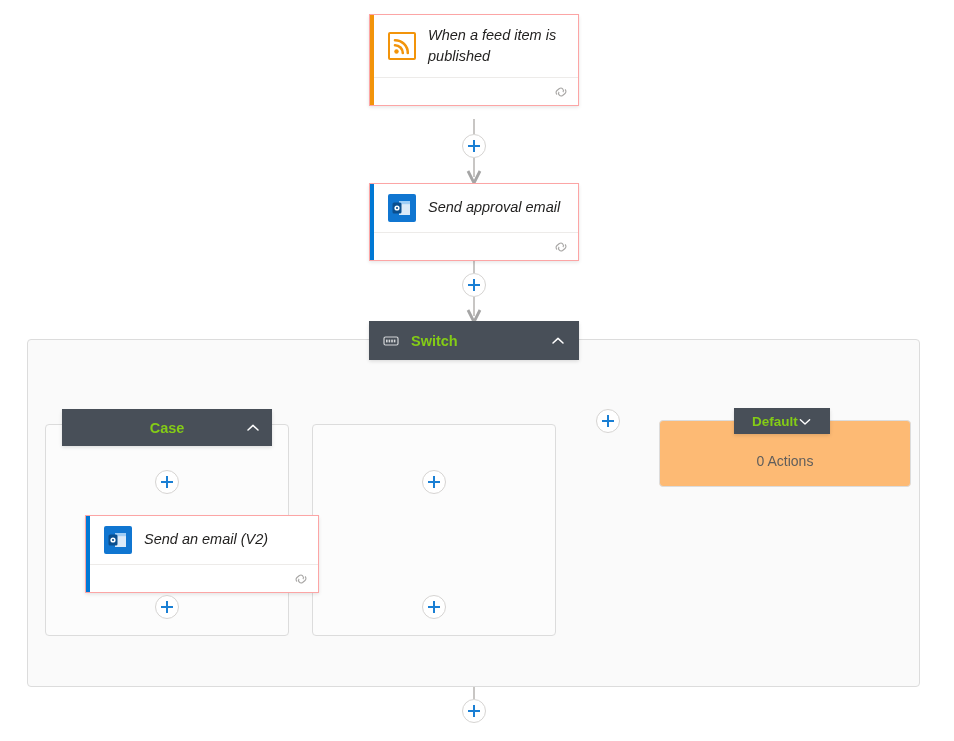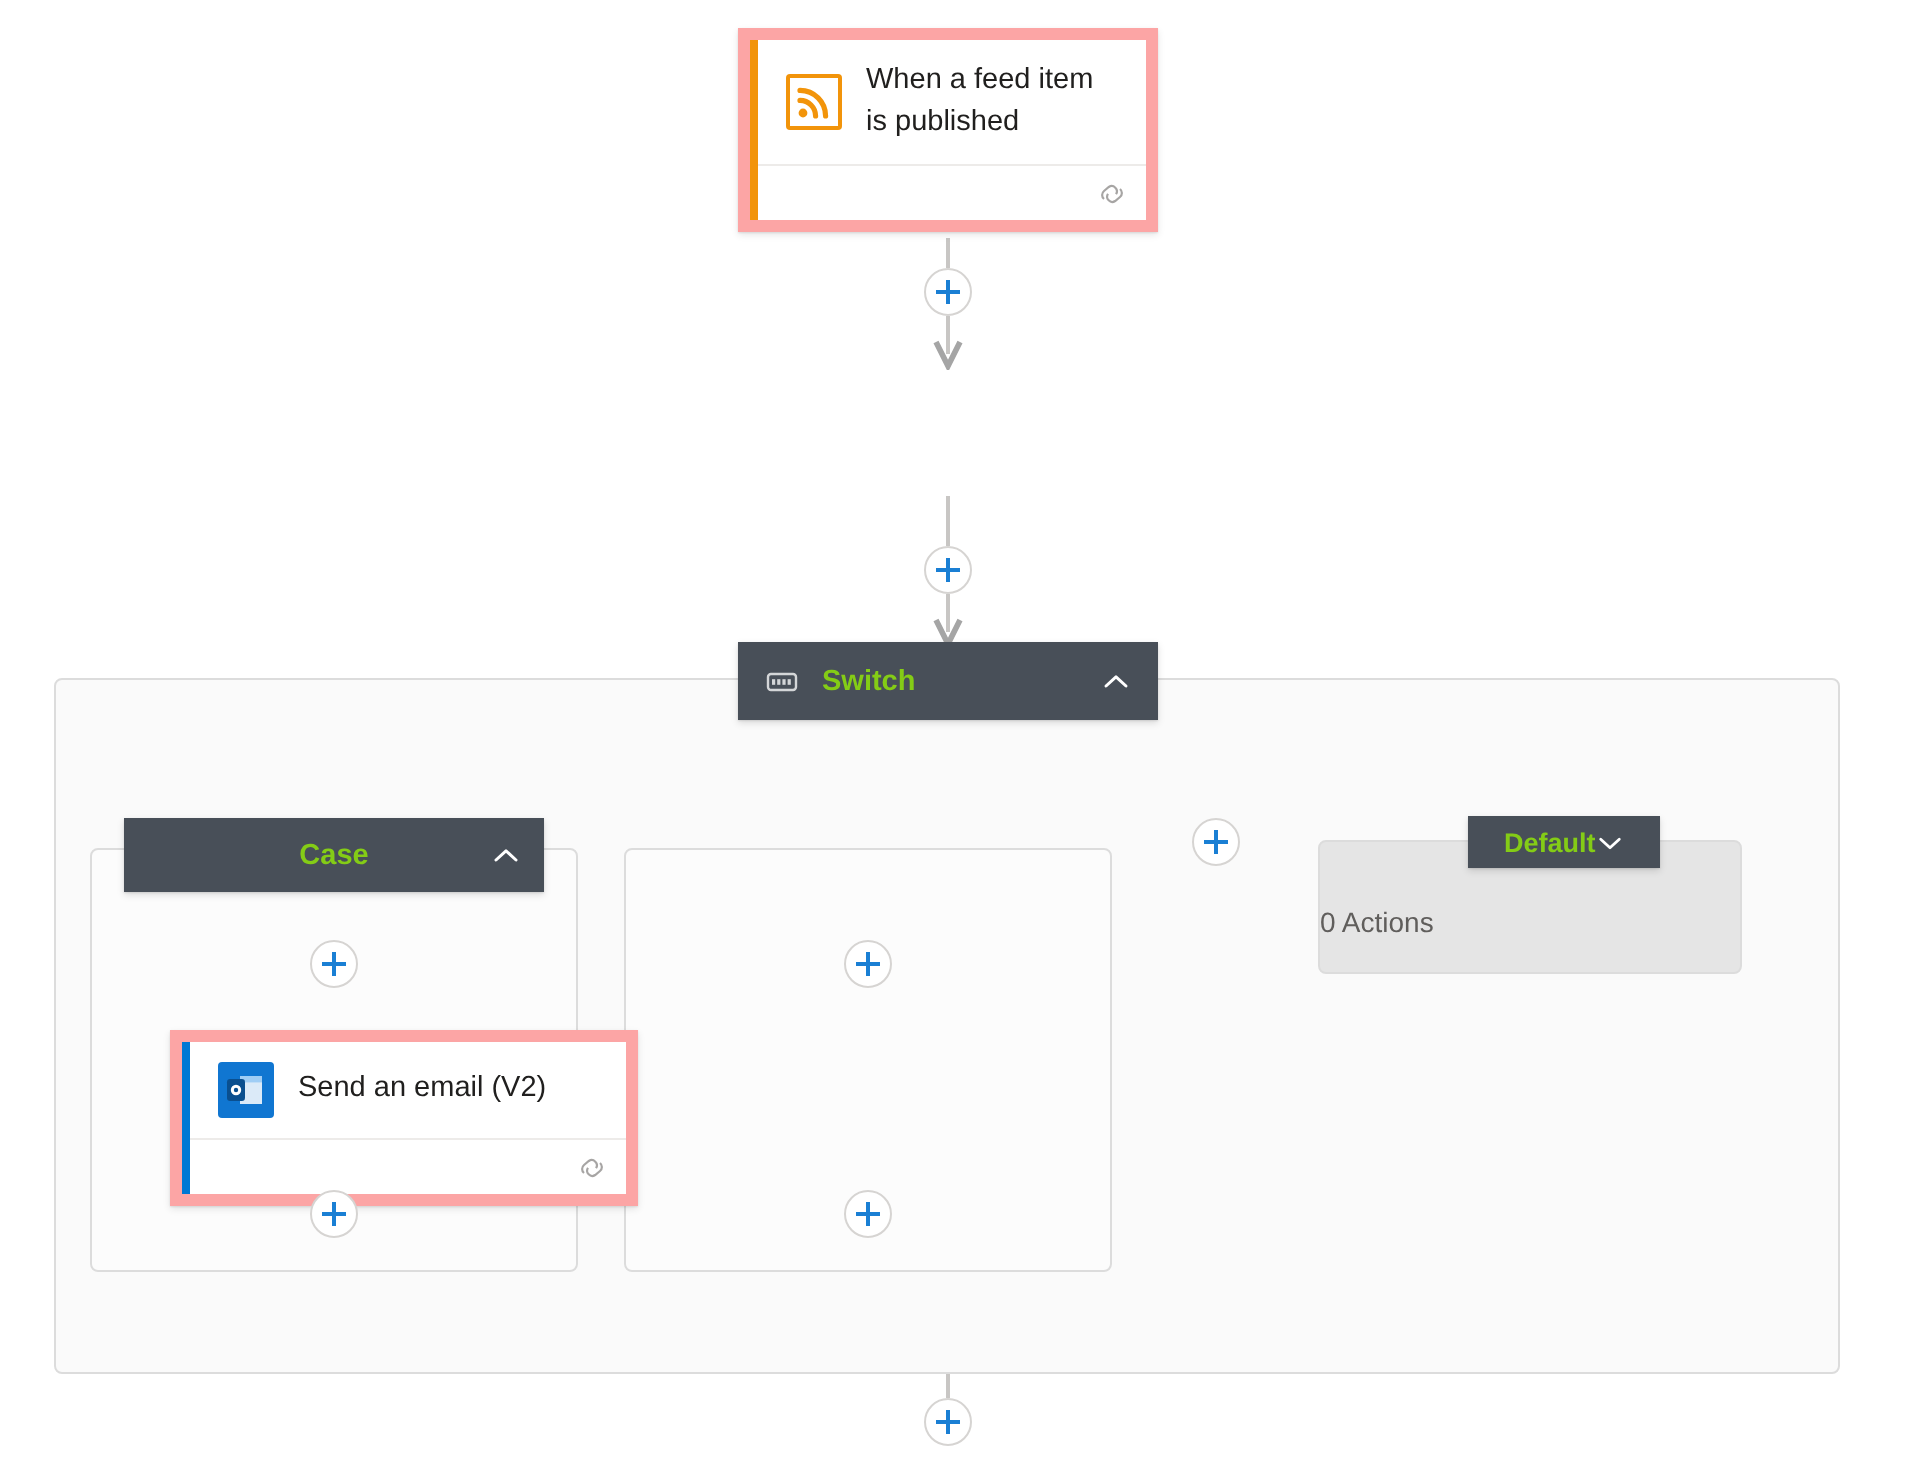--- a/index.html
+++ b/index.html
@@ -26,23 +26,24 @@
     left: 0; top: 0;
     width: 954px;
     height: 741px;
     pointer-events: none;
   }
 
   
   .card {
     position: absolute;
     background: #ffffff;
-    border: 6px solid #fca5a5;
+    border: 1px solid #fca5a5;
     box-shadow: 0 1.6px 3.6px rgba(0,0,0,0.10), 0 0.3px 0.9px rgba(0,0,0,0.09);
     box-sizing: border-box;
+    font-style: italic;
   }
   .card .accent {
     position: absolute;
     left: 0; top: 0; bottom: 0;
     width: 4px;
   }
   .card-body {
     display: flex;
     align-items: center;
     padding: 10px 12px 10px 18px;
@@ -151,23 +152,23 @@
     position: absolute;
     background: #fafafa;
     border: 1px solid #dcdcdc;
     border-radius: 4px;
     box-sizing: border-box;
   }
   #switch-box   { left: 27px;  top: 339px; width: 893px; height: 348px; }
   #case1-box    { left: 45px;  top: 424px; width: 244px; height: 212px; background:#fcfcfc; }
   #case2-box    { left: 312px; top: 424px; width: 244px; height: 212px; background:#fcfcfc; }
   #default-box  {
-    left: 659px; top: 420px; width: 212px; height: 67px;
-    background: #e5e5e5;
-    display: flex; align-items: center; justify-content: flex-start;
+    left: 659px; top: 420px; width: 252px; height: 67px;
+    background: #fdba74;
+    display: flex; align-items: center; justify-content: center;
   }
   #default-box .zero-actions {
     font-size: 14px;
     color: #605e5c;
     margin-top: 14px;
   }
 
   
   #trigger-card { left: 369px; top: 14px;  width: 210px; }
   #approval-card{ left: 369px; top: 183px; width: 210px; }
@@ -233,20 +234,40 @@
     <div class="card-footer">
       <svg class="footer-icon" width="14" height="14" viewBox="0 0 14 14">
         <path d="M3,9.5 a2.6,2.6 0 0 1 0,-4 l2.4,-2 a2.6,2.6 0 0 1 3.6,3.6" fill="none" stroke="#8a8886" stroke-width="1.1"></path>
         <path d="M11,4.5 a2.6,2.6 0 0 1 0,4 l-2.4,2 a2.6,2.6 0 0 1 -3.6,-3.6" fill="none" stroke="#8a8886" stroke-width="1.1"></path>
       </svg>
     </div>
   </div>
 
   <div class="plus" id="plus-trigger-approval"></div>
 
+  <div class="card" id="approval-card">
+    <div class="accent" style="background:#0078d4"></div>
+    <div class="card-body">
+      <svg class="node-icon" viewBox="0 0 28 28">
+        <rect x="0" y="0" width="28" height="28" fill="#1076d1"></rect>
+        <rect x="11" y="7" width="11" height="14" fill="#ffffff" opacity="0.85"></rect>
+        <rect x="11" y="7" width="11" height="3.2" fill="#9fcdf5"></rect>
+        <rect x="4.5" y="8.5" width="9" height="11" rx="1.6" fill="#0a4f8f"></rect>
+        <circle cx="9" cy="14" r="2.6" fill="#ffffff"></circle>
+        <circle cx="9" cy="14" r="1.1" fill="#0a4f8f"></circle>
+      </svg>
+      <span class="card-title">Send approval email</span>
+    </div>
+    <div class="card-footer">
+      <svg class="footer-icon" width="14" height="14" viewBox="0 0 14 14">
+        <path d="M3,9.5 a2.6,2.6 0 0 1 0,-4 l2.4,-2 a2.6,2.6 0 0 1 3.6,3.6" fill="none" stroke="#8a8886" stroke-width="1.1"></path>
+        <path d="M11,4.5 a2.6,2.6 0 0 1 0,4 l-2.4,2 a2.6,2.6 0 0 1 -3.6,-3.6" fill="none" stroke="#8a8886" stroke-width="1.1"></path>
+      </svg>
+    </div>
+  </div>
 
   <div class="plus" id="plus-approval-switch"></div>
 
   <div class="scope-box" id="switch-box"></div>
 
   <div class="scope-box" id="case1-box"></div>
 
   <div class="scope-box" id="case2-box"></div>
 
   <div class="scope-box" id="default-box">

